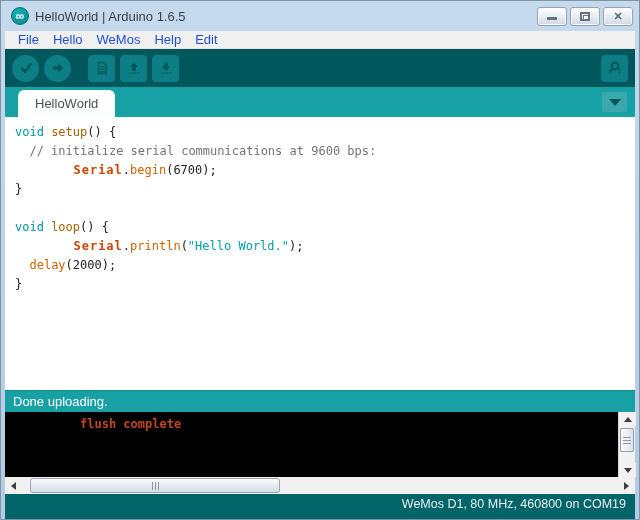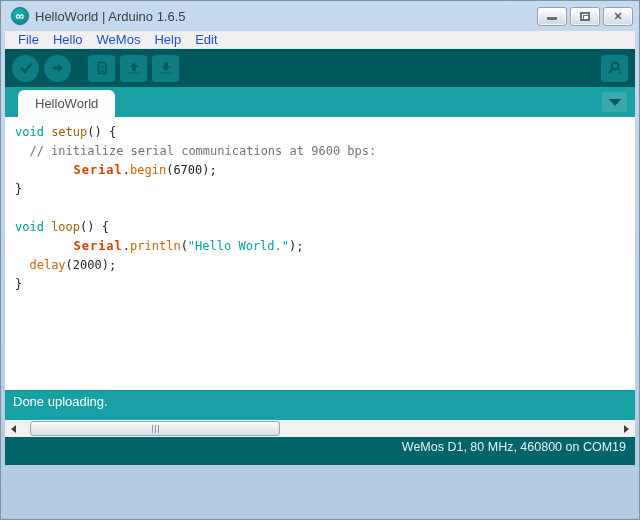--- a/index.html
+++ b/index.html
@@ -96,21 +96,21 @@
   .tok-kw   { color: #00979c; text-align: right; }
   .tok-fn   { color: #a16207; }
   .tok-cm   { color: #737373; }
   .tok-obj  { color: #cc4400; font-weight: bold; letter-spacing: 1px; margin-left: 44px; }
   .tok-meth { color: #cc6600; }
   .tok-str  { color: #00a1a7; }
   .tok-pln  { color: #222222; }
 
   
   .statusbar {
-    height: 30px; background: #17a1a5; border-top: 1px solid #0e8c90;
+    height: 22px; background: #17a1a5; border-top: 1px solid #0e8c90;
     color: #ffffff; font-size: 13px; line-height: 21px; padding-left: 8px;
   }
 
   
   .console { height: 65px; background: #000; position: relative; }
   .console-out { padding: 5px 20px 0 75px; }
   .console-line {
     font-family: "DejaVu Sans Mono", monospace; font-weight: bold;
     font-size: 12px; line-height: 15px; color: #c0471f; white-space: pre;
   }
@@ -243,20 +243,36 @@
         <div class="code-line"><span class="tok-kw">void</span><span class="tok-pln"> </span><span class="tok-fn">loop</span><span class="tok-pln">() {</span></div>
         <div class="code-line"><span class="tok-pln">  </span><span class="tok-obj">Serial</span><span class="tok-pln">.</span><span class="tok-meth">println</span><span class="tok-pln">(</span><span class="tok-str">"Hello World."</span><span class="tok-pln">);</span></div>
         <div class="code-line"><span class="tok-pln">  </span><span class="tok-meth">delay</span><span class="tok-pln">(2000);</span></div>
         <div class="code-line"><span class="tok-pln">}</span></div>
       </div>
 
     <div class="statusbar">
       <span>Done uploading.</span>
     </div>
 
+    <div class="console">
+      <div class="console-out">
+          <div class="console-line">flush complete</div>
+        </div>
+      <div class="vscroll">
+        <div class="vs-arrow vs-up">
+            <div class="tri-up-s"></div>
+          </div>
+        <div class="vs-thumb">
+            <div class="grip-h"></div>
+          </div>
+        <div class="vs-arrow vs-down">
+            <div class="tri-down-s"></div>
+          </div>
+      </div>
+    </div>
 
     <div class="hscroll">
       <div class="hs-arrow hs-left">
           <div class="tri-left-s"></div>
         </div>
       <div class="hs-thumb">
           <div class="grip-v"></div>
         </div>
       <div class="hs-arrow hs-right">
           <div class="tri-right-s"></div>

